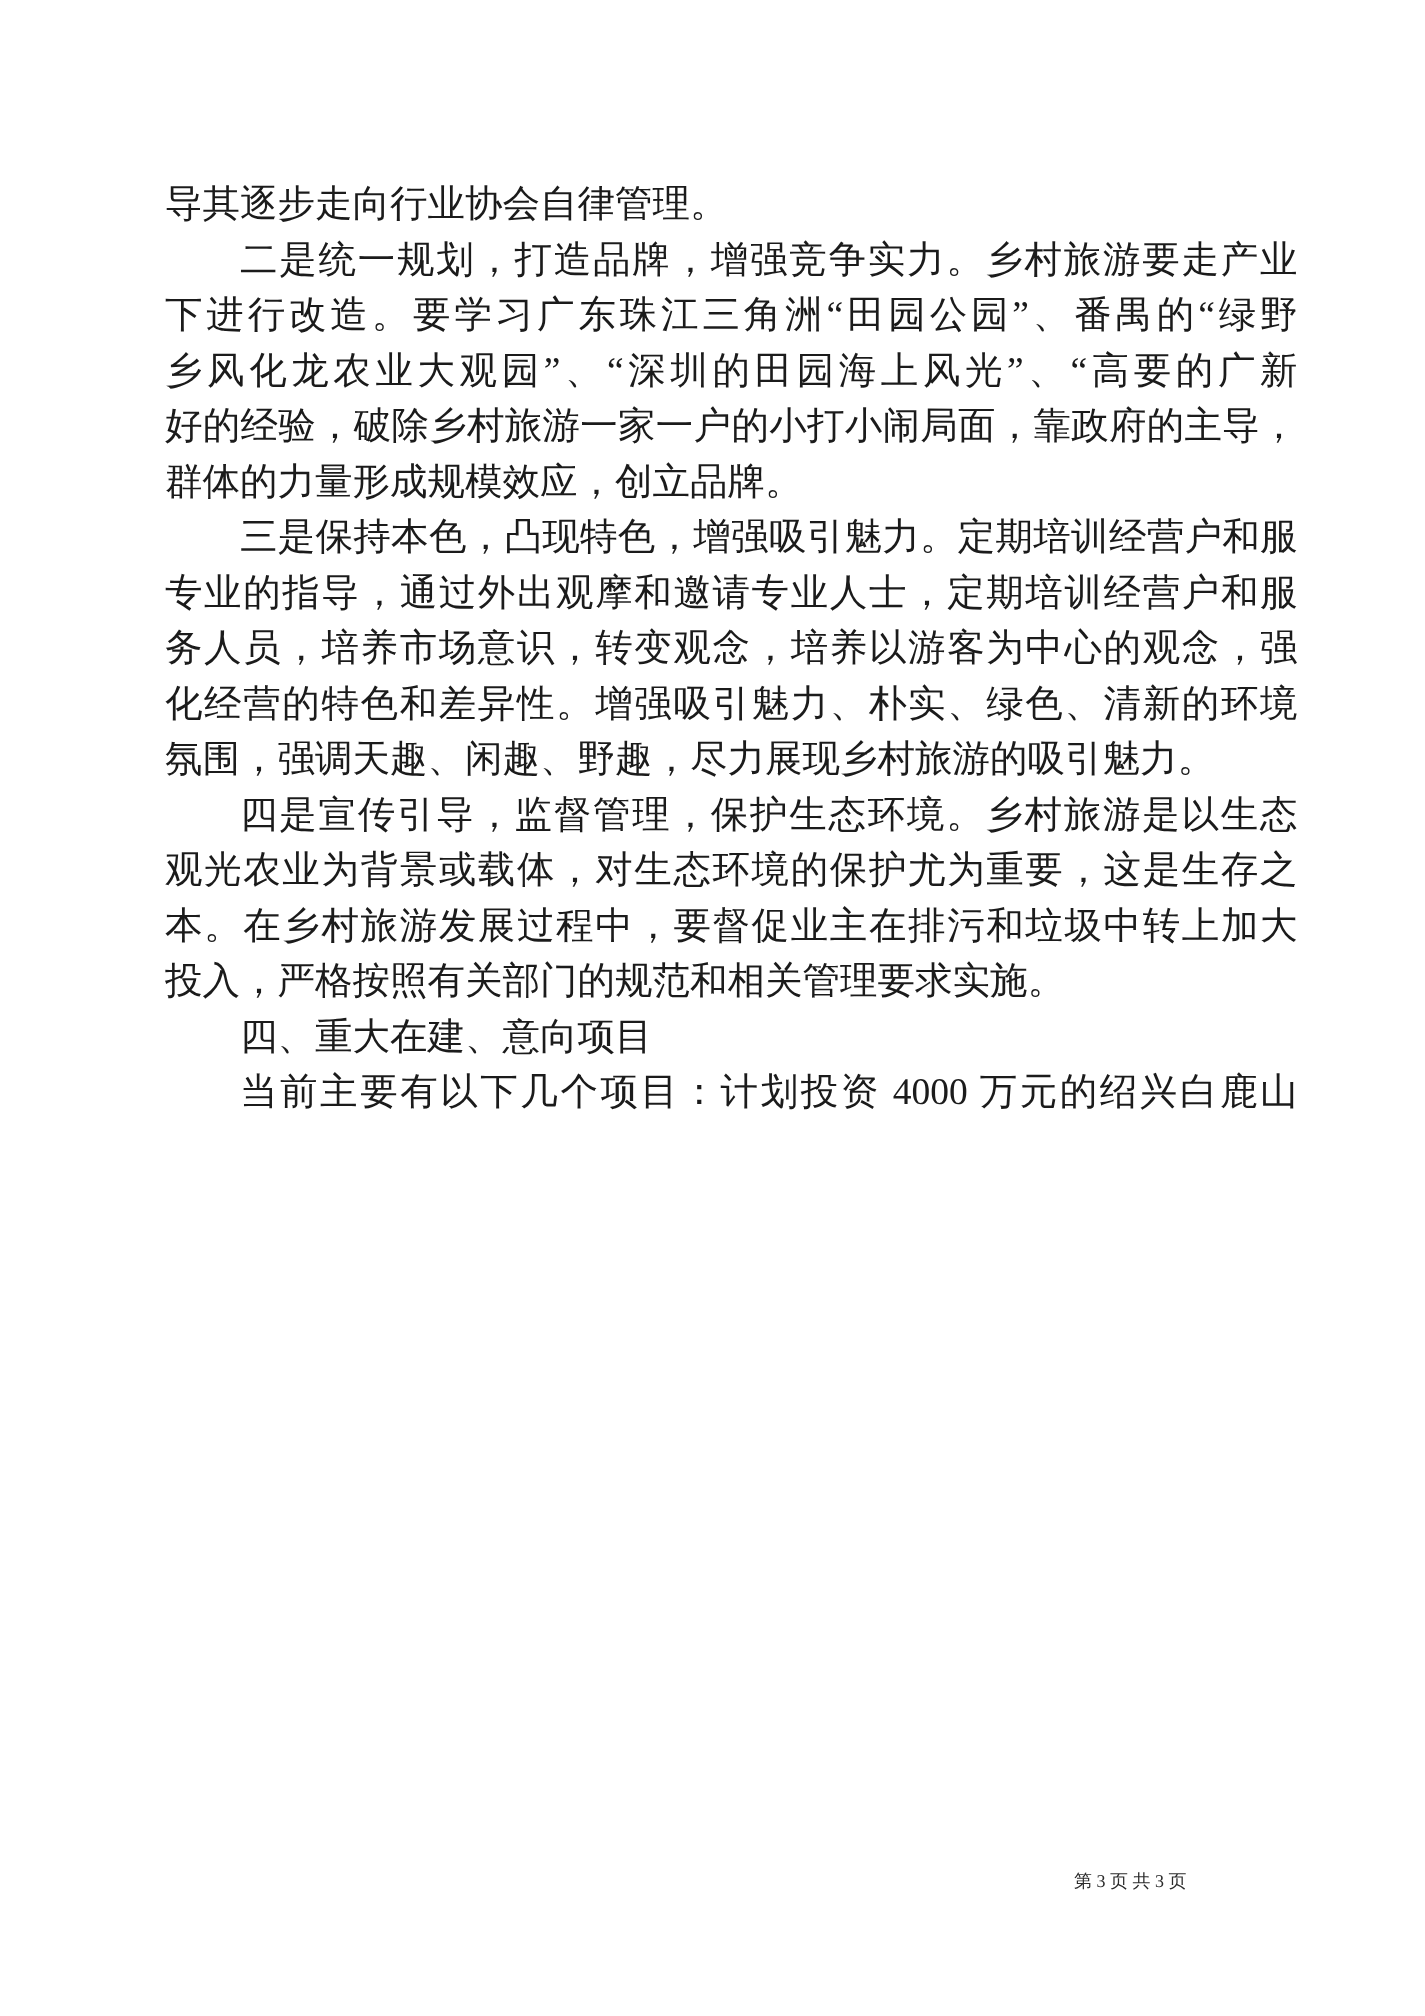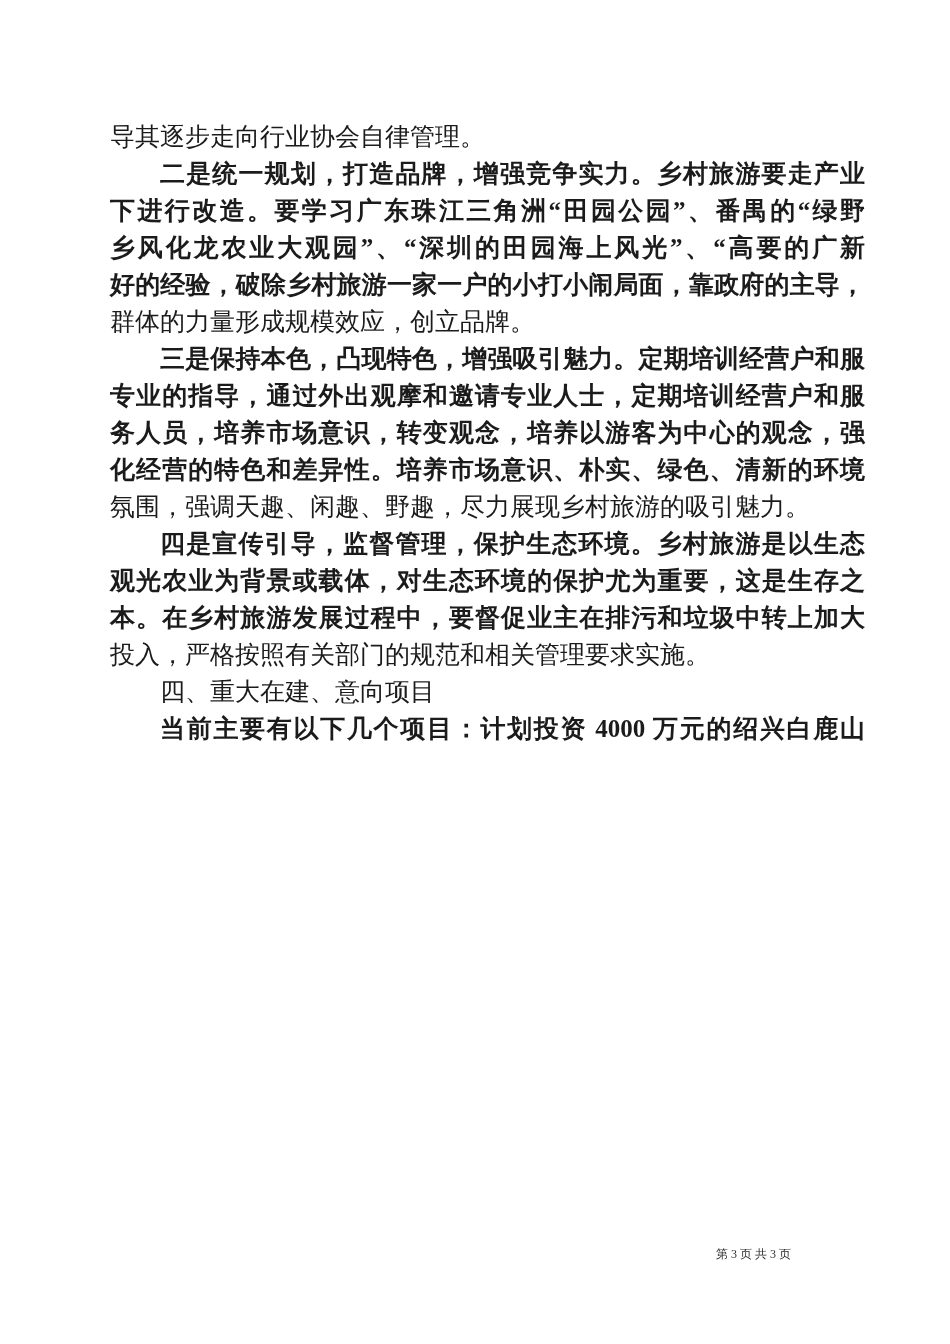--- a/index.html
+++ b/index.html
@@ -32,21 +32,20 @@
     font-size: 25px;
     line-height: 37px;
     height: 37px;
     text-align: left;
     white-space: normal;
     overflow: visible;
   }
   .line.just {
     text-align: justify;
     text-align-last: justify;
-    font-weight: bold;
     -moz-text-align-last: justify;
   }
   .line.indent {
     text-indent: 2em;
   }
   .page-footer {
     position: absolute;
     left: 716px;
     top: 1244px;
     font-size: 12px;
@@ -63,21 +62,21 @@
 
   <div class="line">导其逐步走向行业协会自律管理。</div>
       <div class="line just indent">二是统一规划，打造品牌，增强竞争实力。乡村旅游要走产业</div>
       <div class="line just">下进行改造。要学习广东珠江三角洲“田园公园”、番禺的“绿野</div>
       <div class="line just">乡风化龙农业大观园”、“深圳的田园海上风光”、“高要的广新</div>
       <div class="line just">好的经验，破除乡村旅游一家一户的小打小闹局面，靠政府的主导，</div>
       <div class="line">群体的力量形成规模效应，创立品牌。</div>
       <div class="line just indent">三是保持本色，凸现特色，增强吸引魅力。定期培训经营户和服</div>
       <div class="line just">专业的指导，通过外出观摩和邀请专业人士，定期培训经营户和服</div>
       <div class="line just">务人员，培养市场意识，转变观念，培养以游客为中心的观念，强</div>
-      <div class="line just">化经营的特色和差异性。培养市场意识、朴实、绿色、清新的环境</div>
+      <div class="line just">化经营的特色和差异性。增强吸引魅力、朴实、绿色、清新的环境</div>
       <div class="line">氛围，强调天趣、闲趣、野趣，尽力展现乡村旅游的吸引魅力。</div>
       <div class="line just indent">四是宣传引导，监督管理，保护生态环境。乡村旅游是以生态</div>
       <div class="line just">观光农业为背景或载体，对生态环境的保护尤为重要，这是生存之</div>
       <div class="line just">本。在乡村旅游发展过程中，要督促业主在排污和垃圾中转上加大</div>
       <div class="line">投入，严格按照有关部门的规范和相关管理要求实施。</div>
       <div class="line indent">四、重大在建、意向项目</div>
       <div class="line just indent">当前主要有以下几个项目：计划投资 4000 万元的绍兴白鹿山</div>
     </div>
   <div class="page-footer">第 3 页 共 3 页</div>
 </div>

